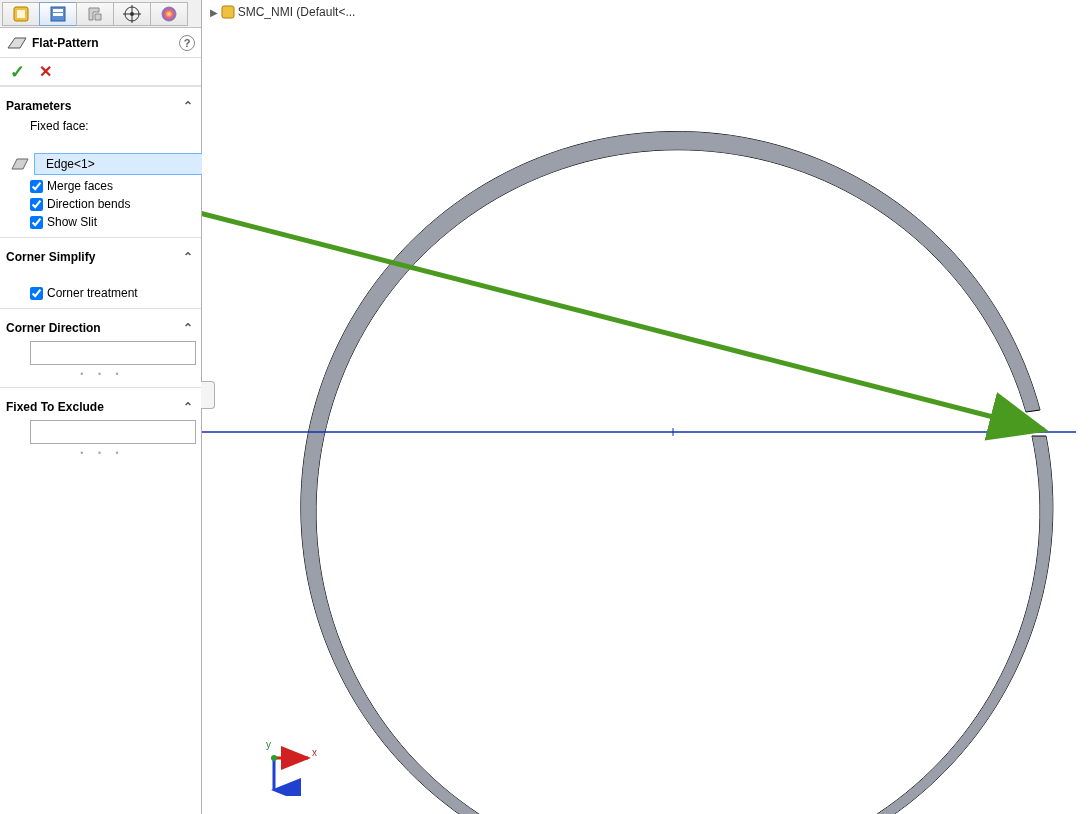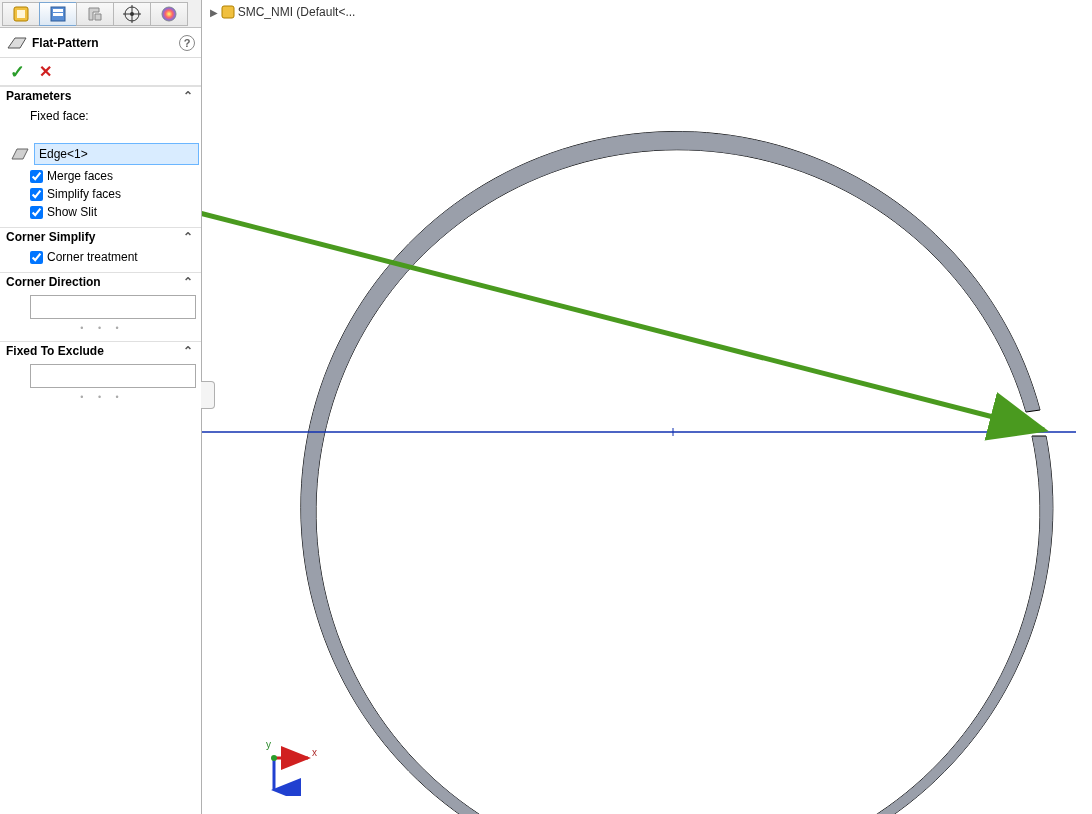--- a/index.html
+++ b/index.html
@@ -76,37 +76,37 @@
       gap: 14px;
       border-bottom: 1px solid #e0e0e0;
     }
     .ok-check { color:#2a9d2a; font-size:18px; font-weight:bold; }
     .cancel-x { color:#d02020; font-size:16px; font-weight:bold; }
     
     .section-header {
       background: #fff;
       border-top: 1px solid #e0e0e0;
       font-weight: bold;
-      padding: 2px 8px 4px 6px;
+      padding: 12px 8px 4px 6px;
       display:flex;
       justify-content:space-between;
       align-items:center;
     }
     .section-header:first-of-type{ border-top:none; }
     .collapse-ic { color:#555; font-size:12px; }
     .section-body { padding: 2px 6px 8px 10px; }
     .sublabel { color:#000; margin: 0 0 20px 20px; }
     .selection-row { display:flex; align-items:center; gap:4px; }
     .sel-icon svg{ display:block;}
     .selection-input {
       flex:1;
       height:22px;
       border:1px solid #6bb6ff;
       background:#d9ecff;
-      padding: 0 4px;
+      padding: 0 11px;
       color:#000;
       font-family: inherit;
       font-size:12px;
     }
     .chk-row { display:flex; align-items:flex-end; margin:4px 0 0 20px; gap:4px;}
     input[type=checkbox]{ width:13px; height:13px; }
     .plain-input {
       width: 166px; height:24px;
       border:1px solid #aaa;
       background:#fff;
@@ -213,34 +213,34 @@
         </svg>
       </span>
       <input class="selection-input" value="Edge&lt;1&gt;" style="">
     </div>
     <div class="chk-row">
       <input type="checkbox" checked="" style="">
       <span>Merge faces</span>
     </div>
     <div class="chk-row">
       <input type="checkbox" checked="" style="">
-      <span>Simplify faces</span>
+      <span>Direction bends</span>
     </div>
     <div class="chk-row">
       <input type="checkbox" checked="" style="">
       <span>Show Slit</span>
     </div>
   </div>
 
   <div class="section-header">
     <span>Corner Simplify</span>
     <span class="collapse-ic">⌃</span>
   </div>
   <div class="section-body">
-    <div class="chk-row" style="margin-top:0;">
+    <div class="chk-row" style="margin-top:16px;">
       <input type="checkbox" checked="" style="">
       <span>Corner treatment</span>
     </div>
   </div>
 
   <div class="section-header">
     <span>Corner Direction</span>
     <span class="collapse-ic">⌃</span>
   </div>
   <div class="section-body">

